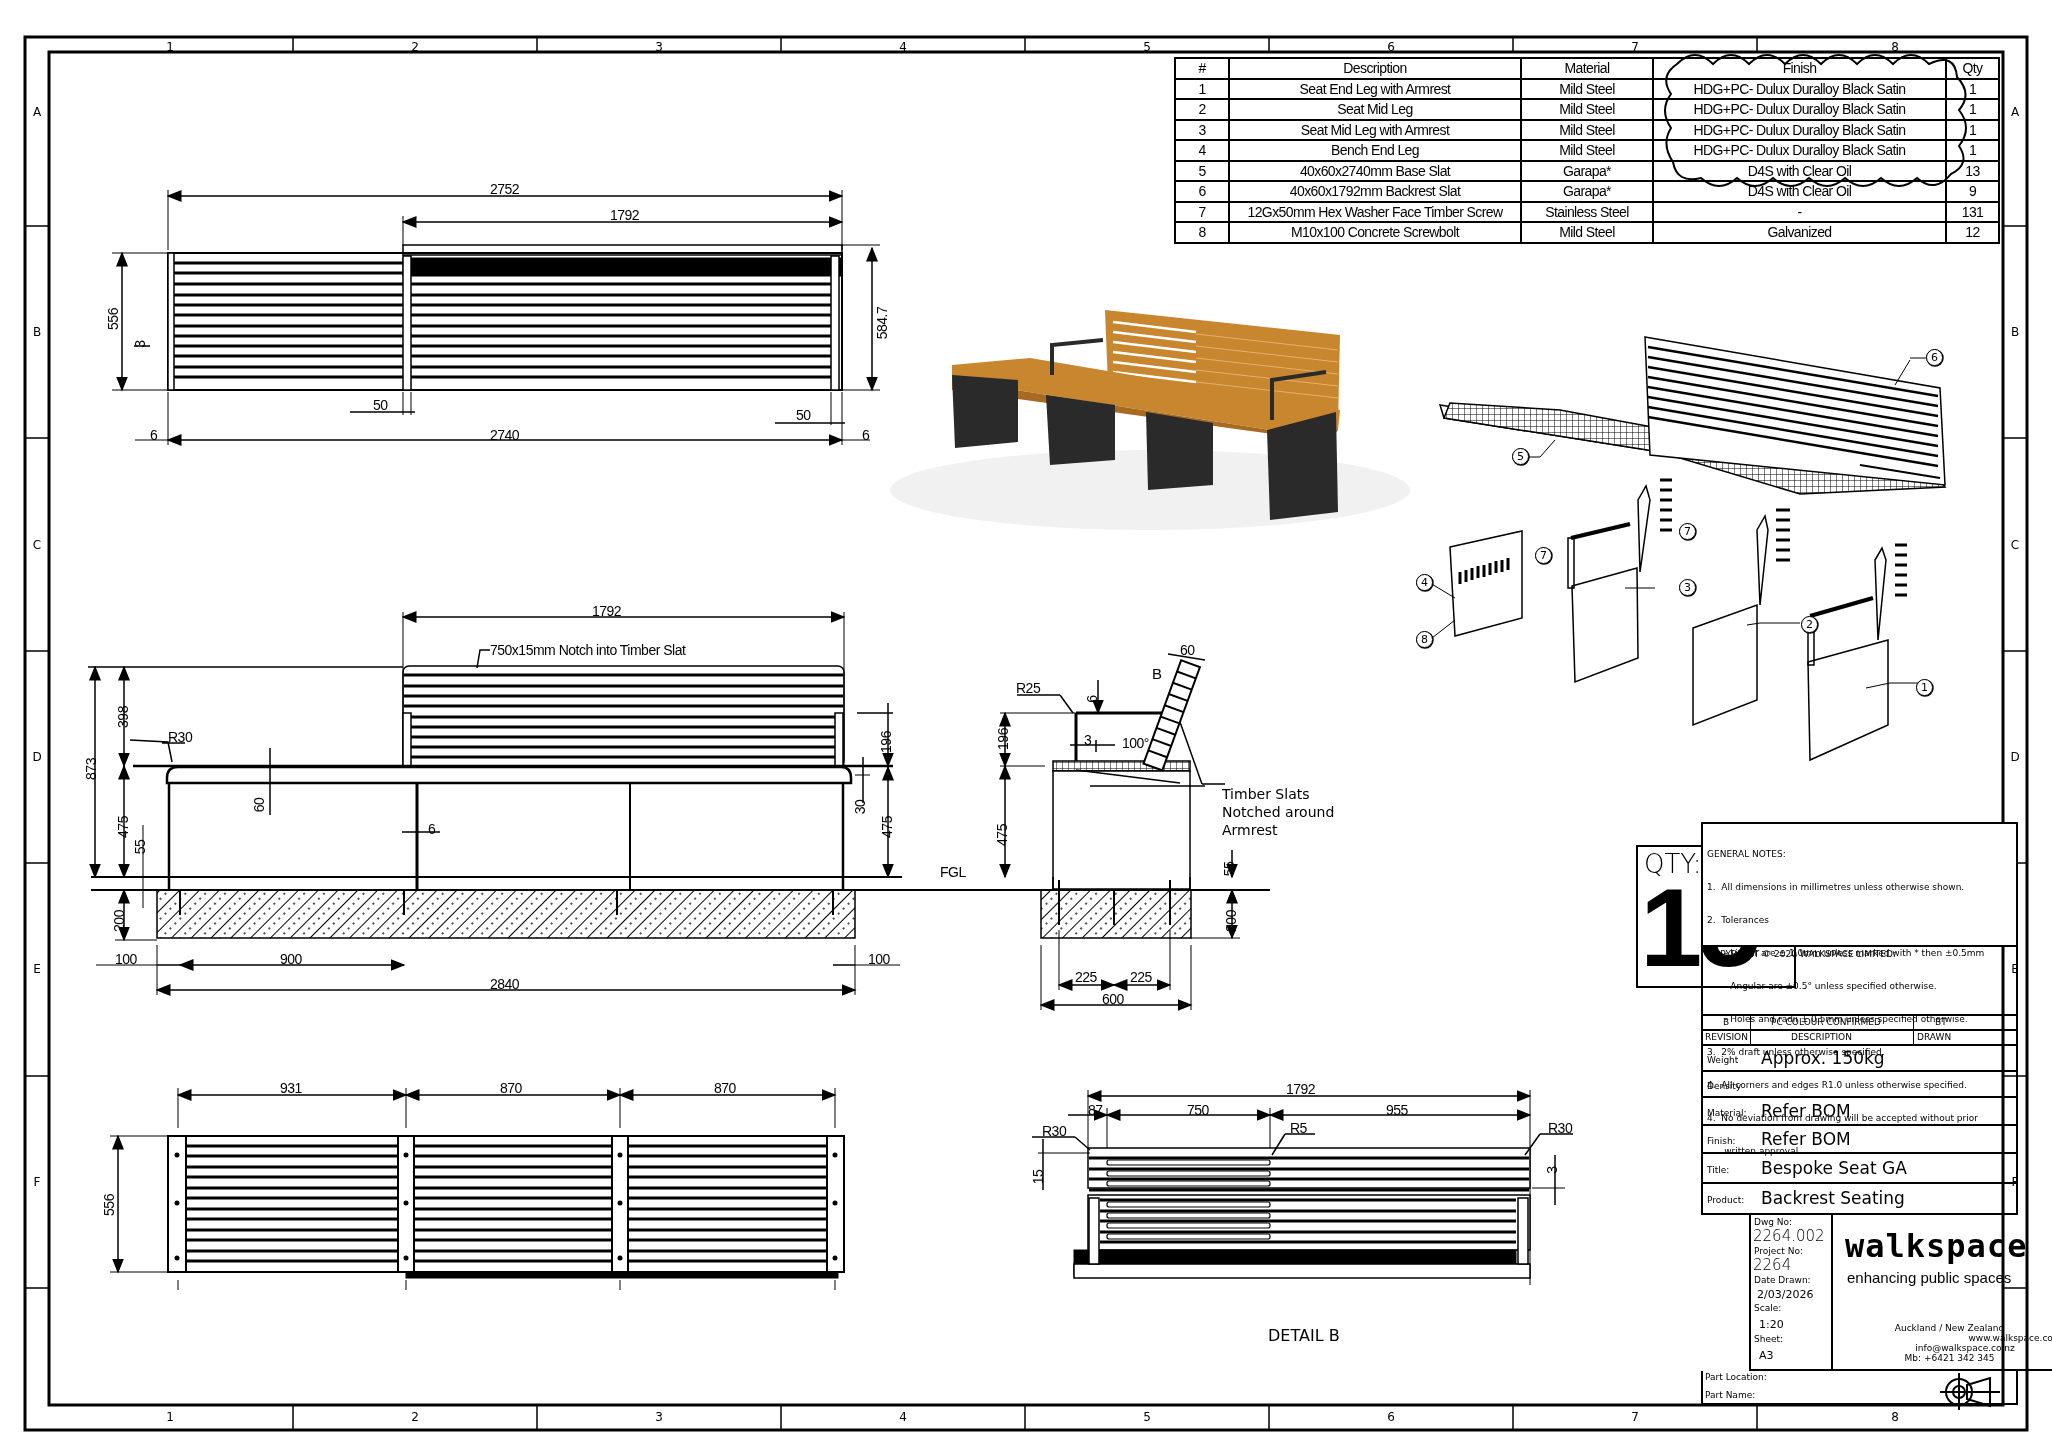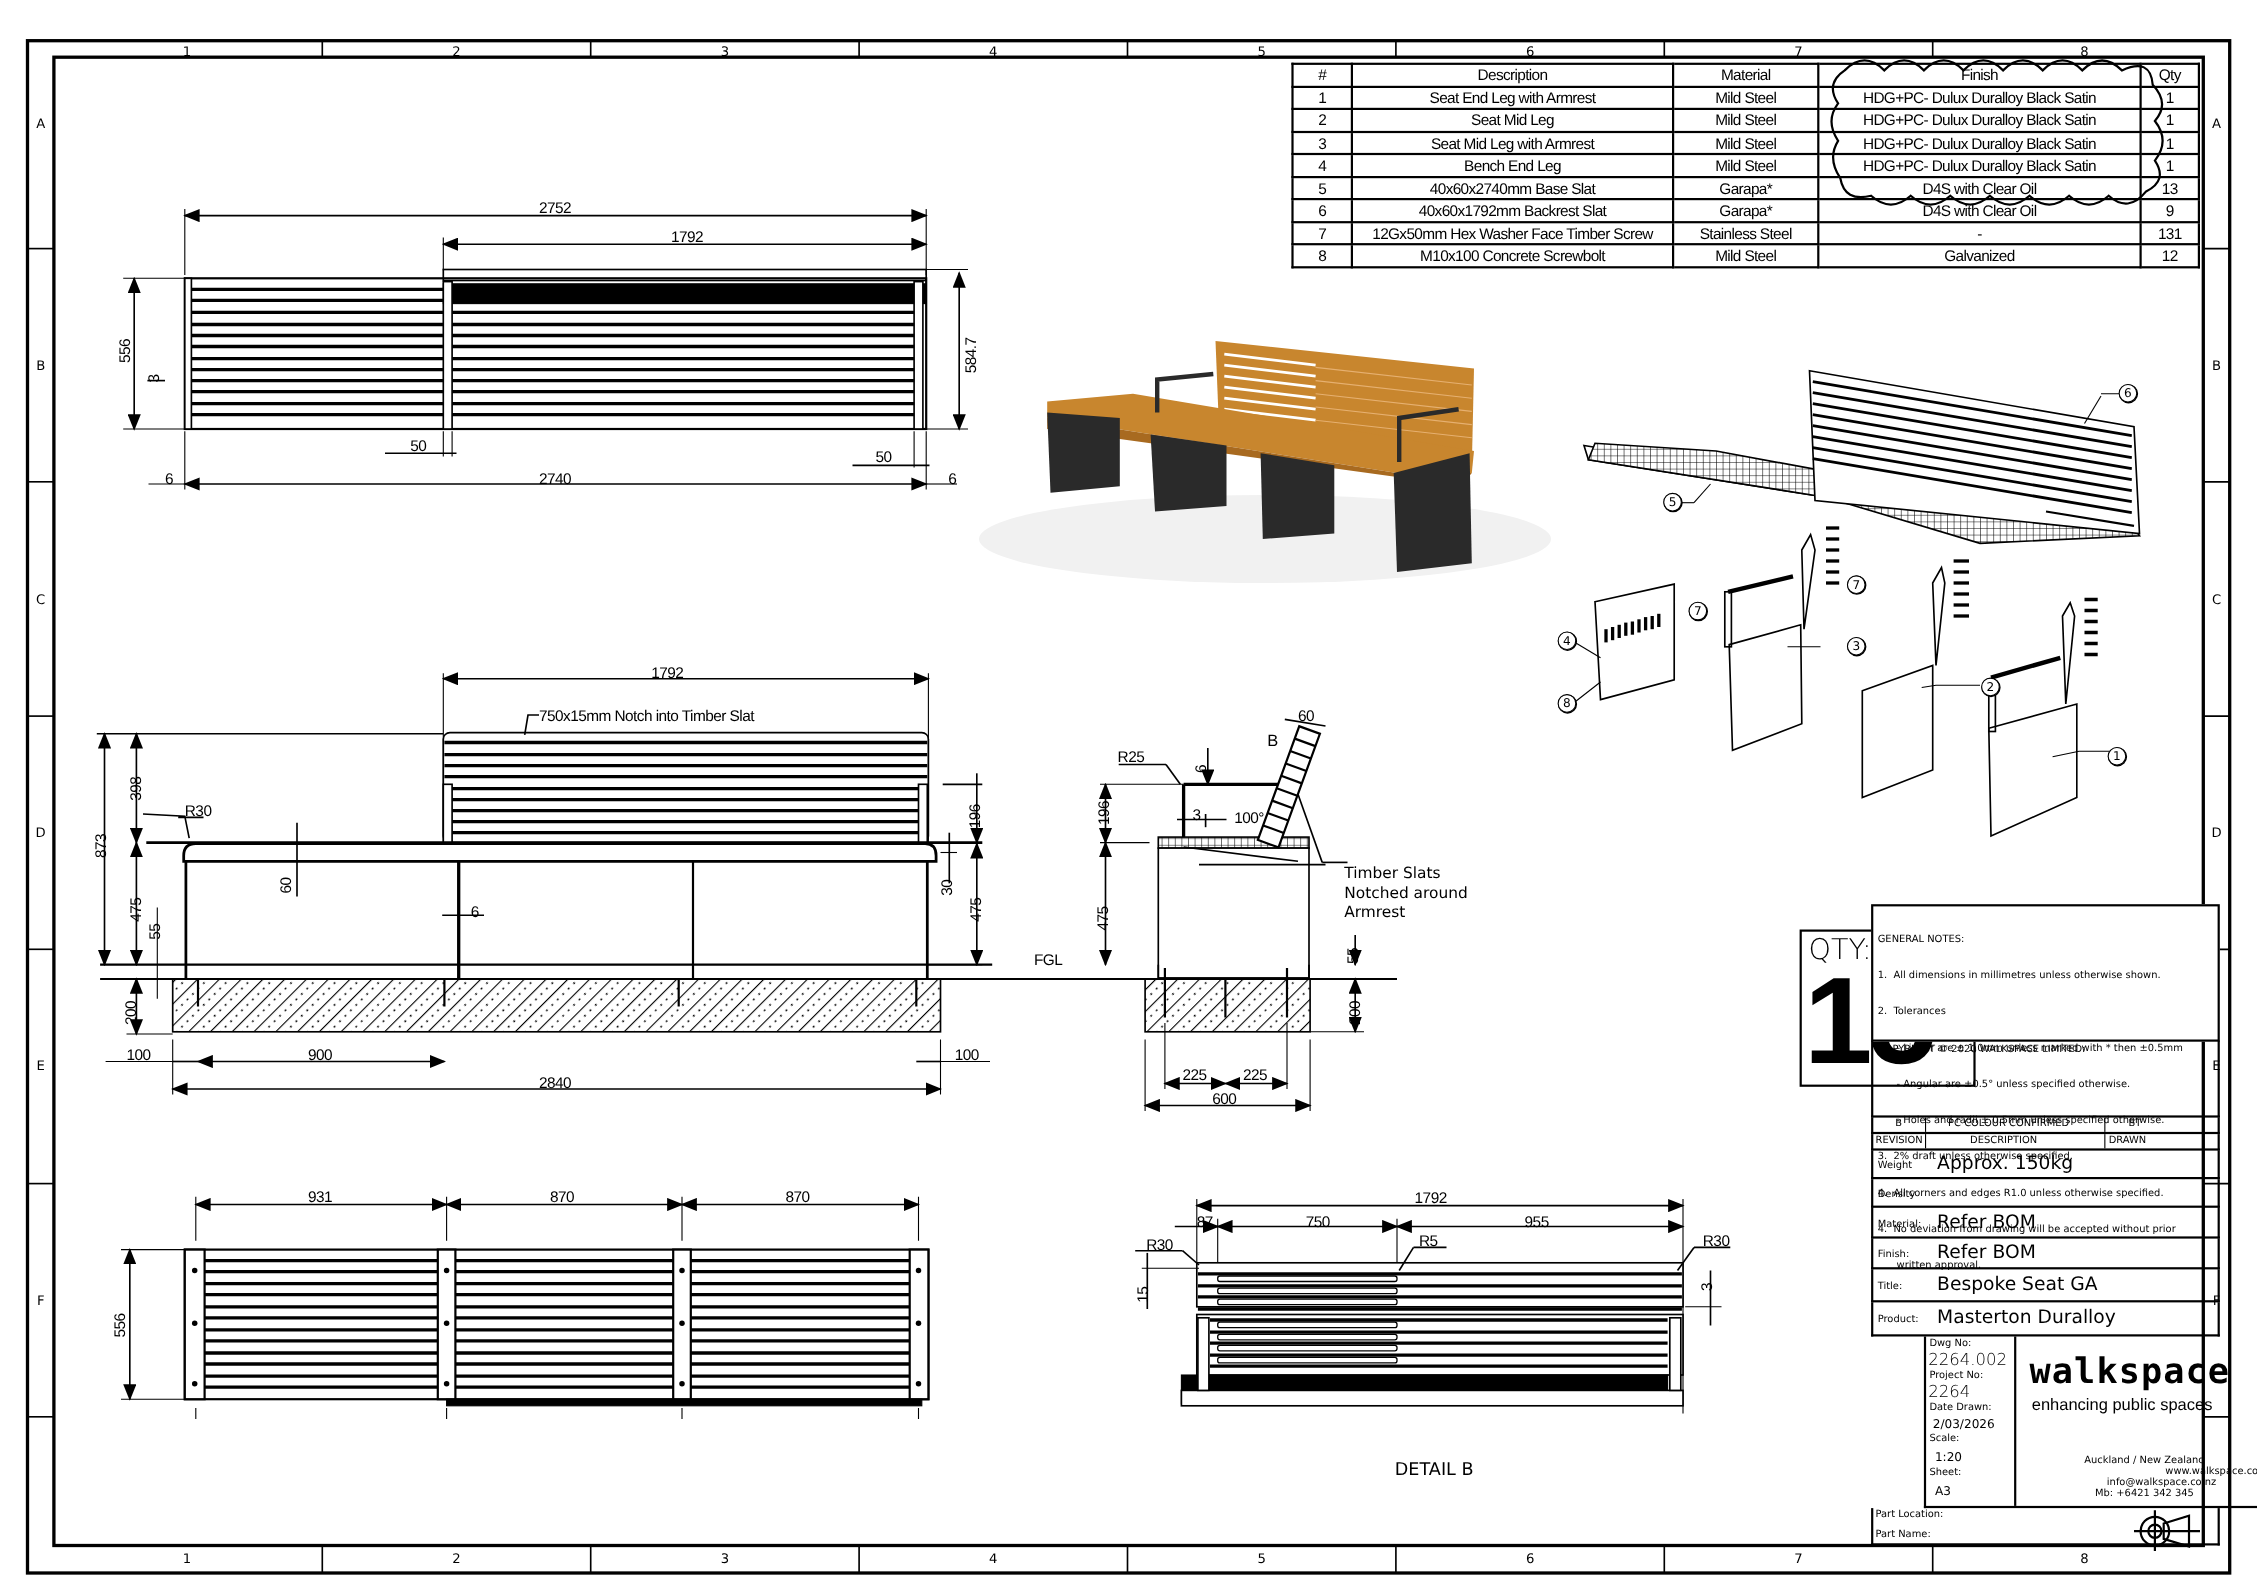--- a/index.html
+++ b/index.html
@@ -693,21 +693,21 @@
 <div class="tb-row" style="top:1126px;height:28px;">
   <span class="tb-lbl" style="top:10px;">Finish:</span>
   <span class="tb-val" style="top:3px;">Refer BOM</span>
 </div>
 <div class="tb-row" style="top:1154px;height:30px;">
   <span class="tb-lbl" style="top:11px;">Title:</span>
   <span class="tb-val" style="top:4px;">Bespoke Seat GA</span>
 </div>
 <div class="tb-row" style="top:1184px;height:31px;">
   <span class="tb-lbl" style="top:11px;">Product:</span>
-  <span class="tb-val" style="top:4px;">Masterton Duralloy</span>
+  <span class="tb-val" style="top:4px;">Backrest Seating</span>
 </div>
 
 <div class="tb-row" style="top:1215px;height:156px;margin-left:48px;">
   <div class="abs" style="left:80px;top:0;width:2px;height:154px;background:#000;"></div>
   <span class="abs" style="left:3px;top:2px;font-size:9px;">Dwg No:</span>
   <span class="abs" style="left:2px;top:12px;font-size:15px;font-weight:300;">2264.002</span>
   <span class="abs" style="left:3px;top:31px;font-size:9px;">Project No:</span>
   <span class="abs" style="left:2px;top:41px;font-size:15px;font-weight:300;">2264</span>
   <span class="abs" style="left:3px;top:60px;font-size:9px;">Date Drawn:</span>
   <span class="abs" style="left:6px;top:73px;font-size:11px;">2/03/2026</span>

